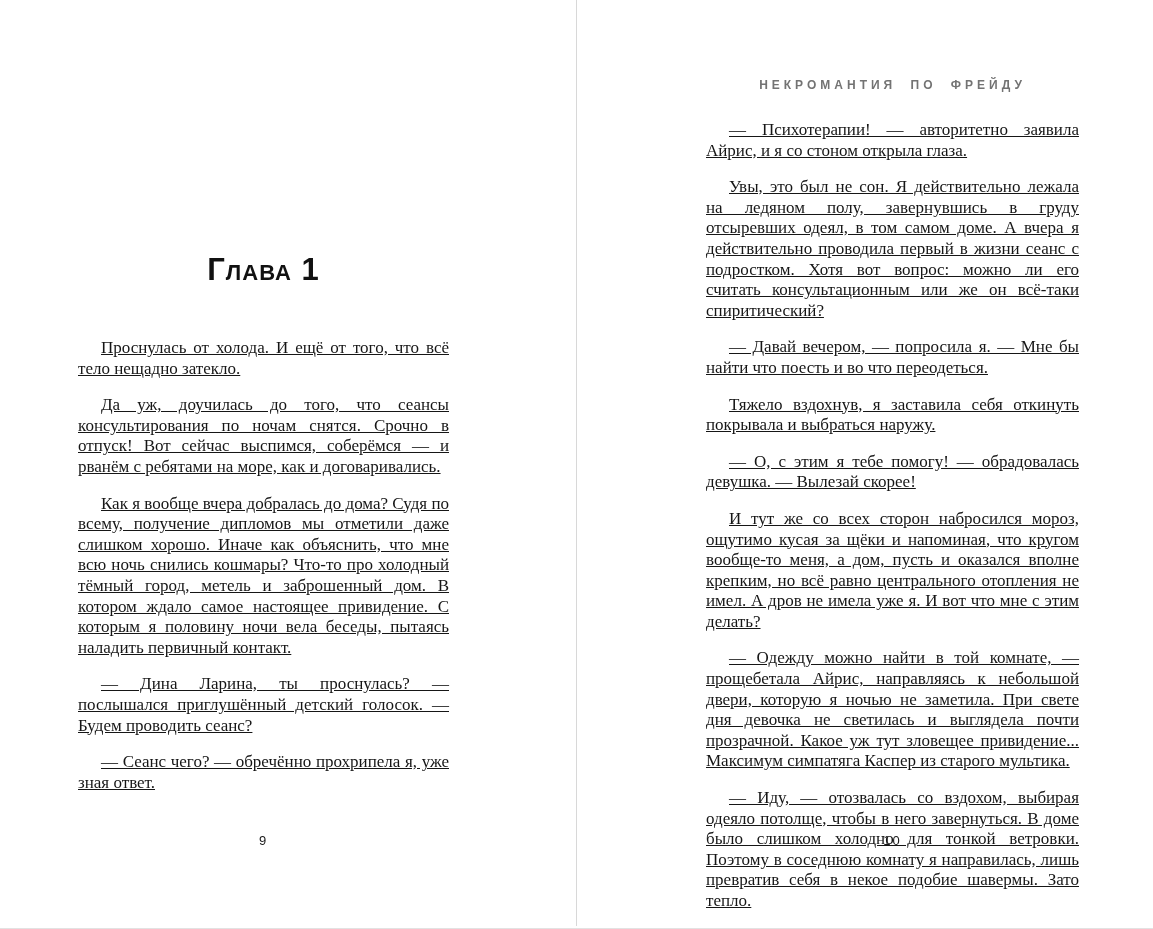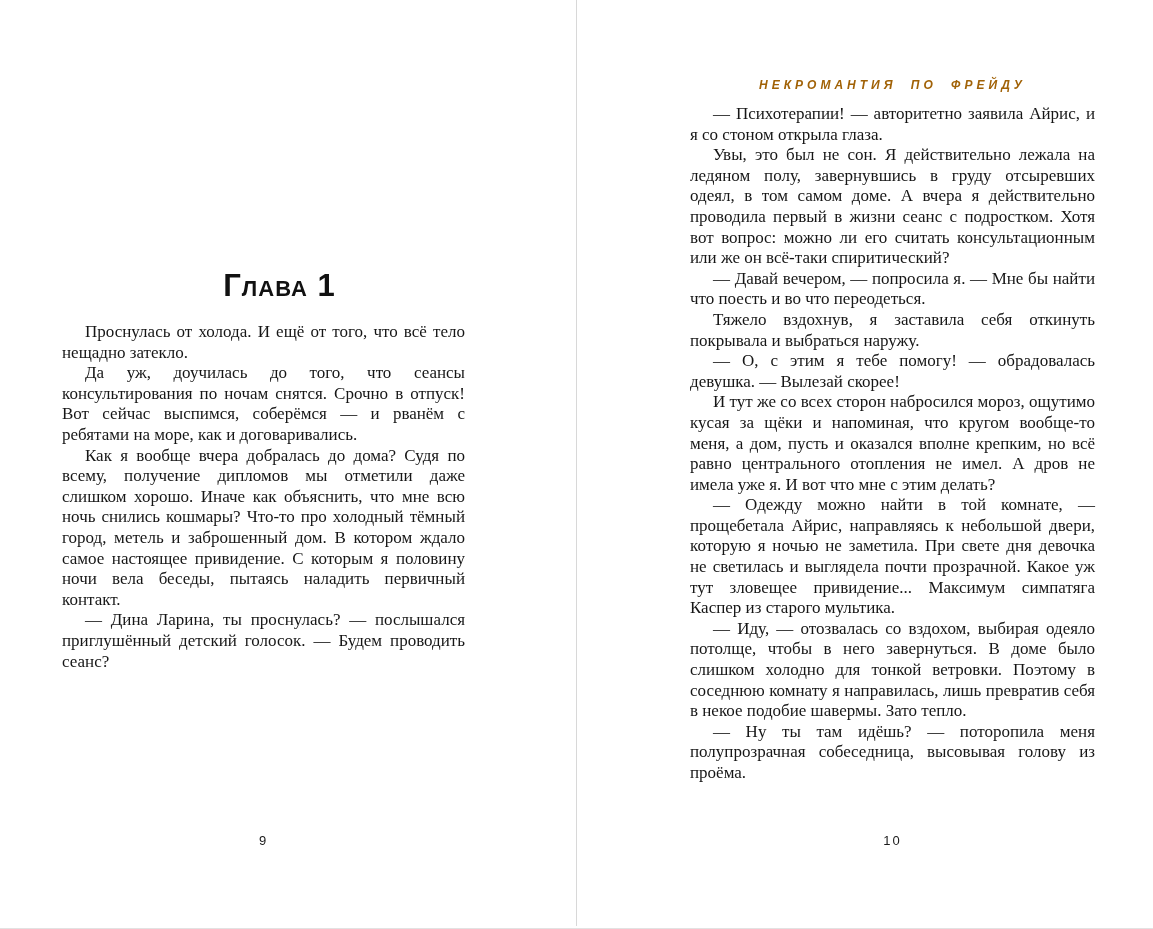--- a/index.html
+++ b/index.html
@@ -29,57 +29,57 @@
     position: absolute;
     left: 0; bottom: 0;
     width: 100%; height: 1px;
     background: #e2e2e2;
   }
 
   .chapter {
     position: absolute;
     left: 62px; top: 250px;
     width: 403px;
-    margin: 16px;
+    margin: 0;
     text-align: center;
     font-family: "Liberation Sans", sans-serif;
     font-weight: 700;
     font-variant: small-caps;
     font-size: 31px;
     line-height: 40px;
     letter-spacing: 1px;
     color: #111111;
   }
 
   .running-header {
     position: absolute;
     left: 113px; top: 78px;
     width: 405px;
     text-align: center;
     font-family: "Liberation Sans", sans-serif;
     font-size: 12px;
     font-weight: 700;
     letter-spacing: 4px;
     word-spacing: 7px;
-    color: #a16207;
+    color: #737373;
     white-space: nowrap;
-    font-style: italic;
   }
 
   .body-block { position: absolute; }
   .page.left  .body-block { left: 62px;  top: 322px; width: 403px; }
   .page.right .body-block { left: 113px; top: 104px; width: 405px; }
 
   .para {
-    margin: 0;
+    margin: 16px;
     font-size: 17px;
     line-height: 20.6px;
     text-align: justify;
     text-indent: 23px;
     hyphens: auto;
+    text-decoration: underline;
     -webkit-hyphens: auto;
   }
 
   .pagenum {
     position: absolute;
     top: 833px;
     text-align: center;
     font-family: "Liberation Sans", sans-serif;
     font-size: 13px;
     letter-spacing: 2px;
@@ -94,20 +94,21 @@
 <div class="screen">
 
   <div class="page left">
     <h1 class="chapter">Глава 1</h1>
 
     <div class="body-block">
       <p class="para">Проснулась от холода. И ещё от того, что всё тело нещадно затекло.</p>
       <p class="para">Да уж, доучилась до того, что сеансы консультирования по ночам снятся. Срочно в отпуск! Вот сейчас выспимся, соберёмся — и рванём с ребятами на море, как и договаривались.</p>
       <p class="para">Как я вообще вчера добралась до дома? Судя по всему, получение дипломов мы отметили даже слишком хорошо. Иначе как объяснить, что мне всю ночь снились кошмары? Что-то про холодный тёмный город, метель и заброшенный дом. В котором ждало самое настоящее привидение. С которым я половину ночи вела беседы, пытаясь наладить первичный контакт.</p>
       <p class="para">— Дина Ларина, ты проснулась? — послышался приглушённый детский голосок. — Будем проводить сеанс?</p>
+      <p class="para">— Сеанс чего? — обречённо прохрипела я, уже зная ответ.</p>
     </div>
 
     <div class="pagenum">9</div>
   </div>
 
   <div class="divider"></div>
 
   <div class="page right">
     <div class="running-header">НЕКРОМАНТИЯ ПО ФРЕЙДУ</div>
 

